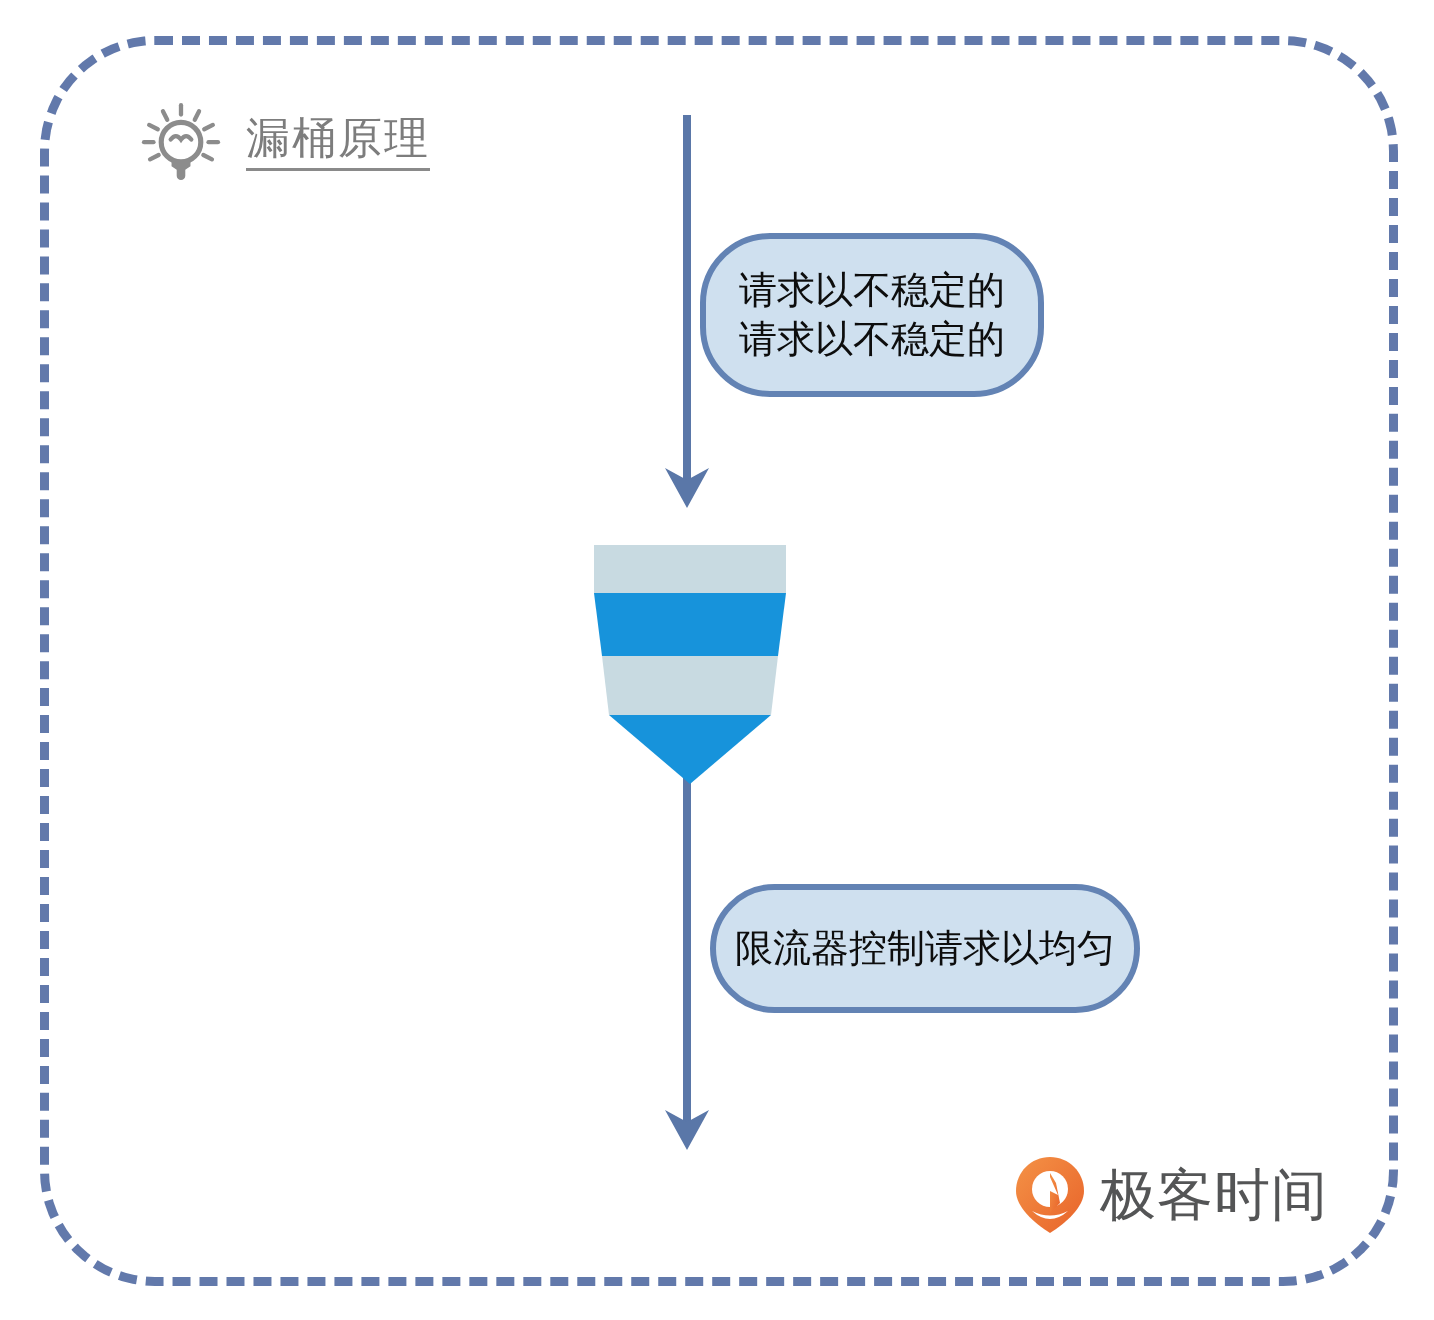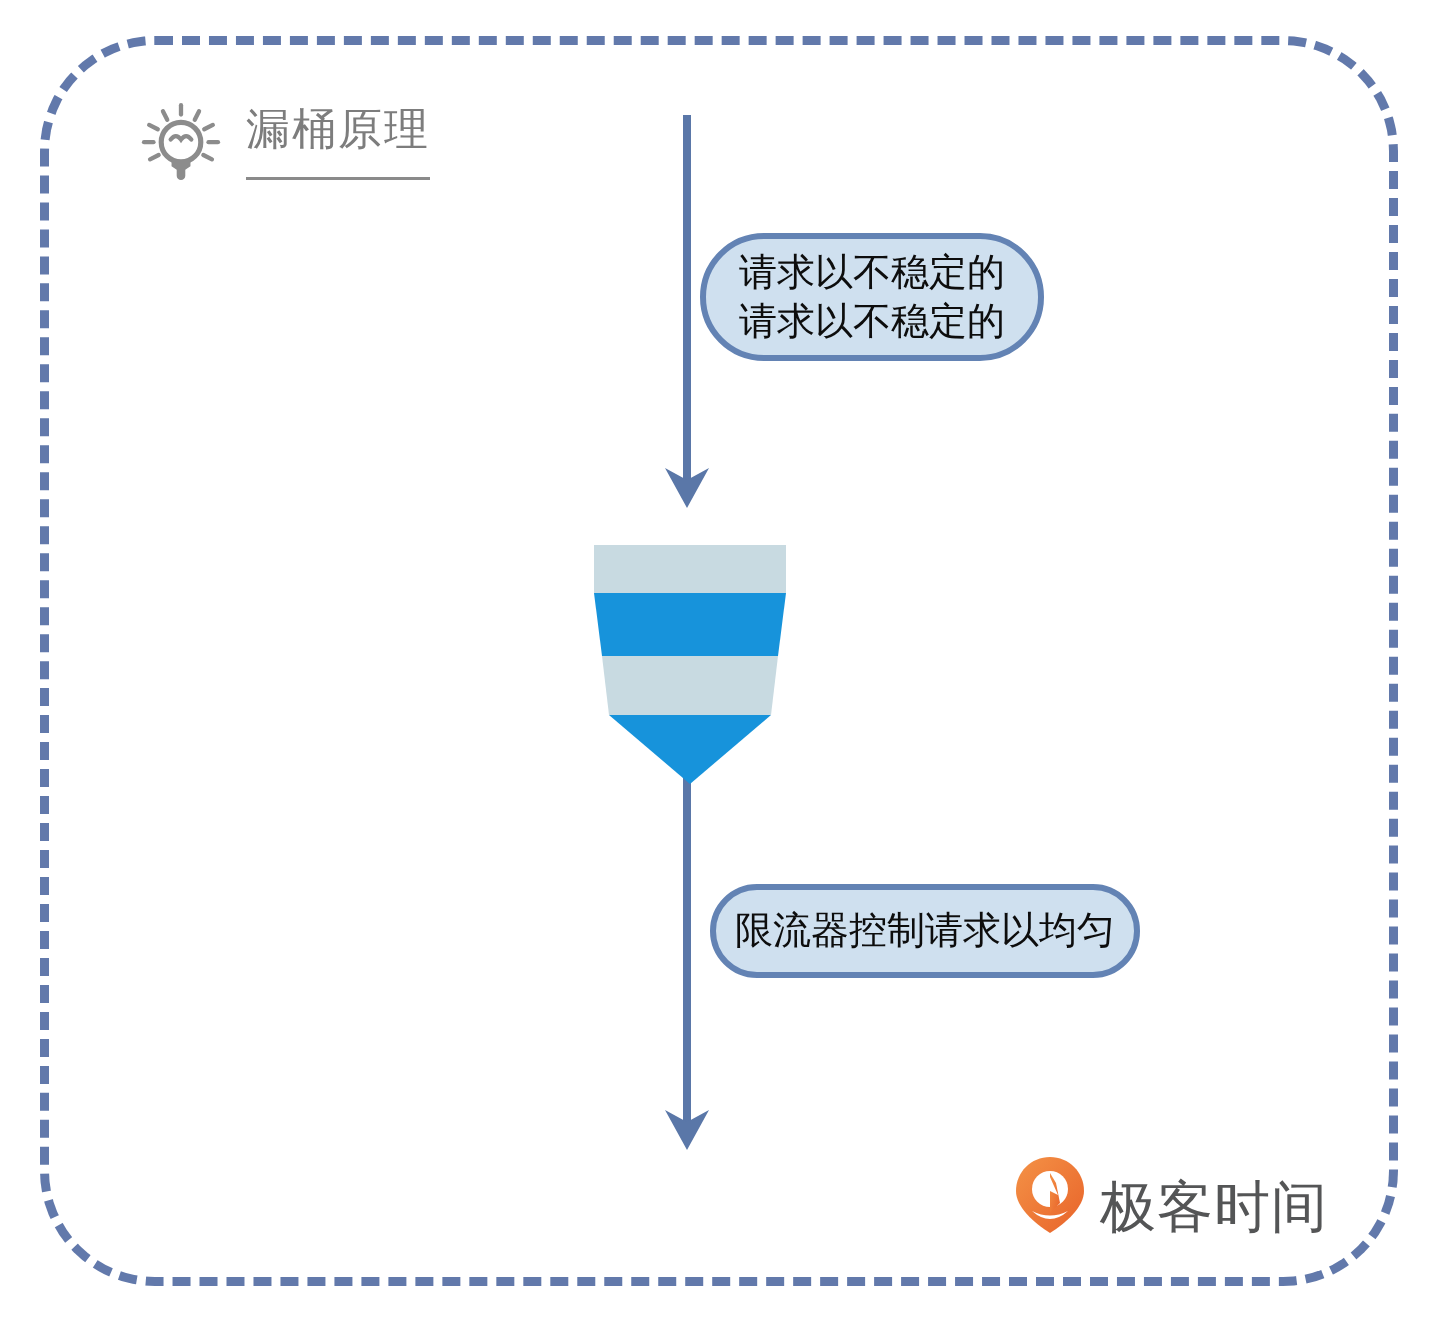--- a/index.html
+++ b/index.html
@@ -52,21 +52,21 @@
   .bulb-icon {
     width: 86px;
     height: 86px;
     display: block;
   }
   .header-title {
     font-size: 44px;
     color: #7d7d7d;
     letter-spacing: 2px;
     border-bottom: 3px solid #8a8a8a;
-    padding-bottom: 24px;
+    padding-bottom: 6px;
     line-height: 1.05;
     white-space: nowrap;
   }
 
   
   .flow-svg {
     position: absolute;
     left: 0;
     top: 0;
     width: 1434px;
@@ -98,38 +98,38 @@
     flex-direction: column;
     justify-content: center;
     align-items: center;
   }
   .callout-line { white-space: nowrap; }
 
   #callout-1 {
     left: 700px;
     top: 233px;
     width: 344px;
-    height: 128px;
+    height: 164px;
     padding: 0 28px;
   }
   #callout-2 {
     left: 710px;
     top: 884px;
     width: 430px;
-    height: 94px;
+    height: 129px;
     padding: 0 26px;
   }
 
   
   .logo {
     position: absolute;
     left: 1014px;
     top: 1155px;
     display: flex;
-    align-items: flex-end;
+    align-items: center;
     gap: 14px;
   }
   .logo-mark {
     width: 72px;
     height: 80px;
     display: block;
   }
   .logo-text {
     font-size: 56px;
     color: #545556;

